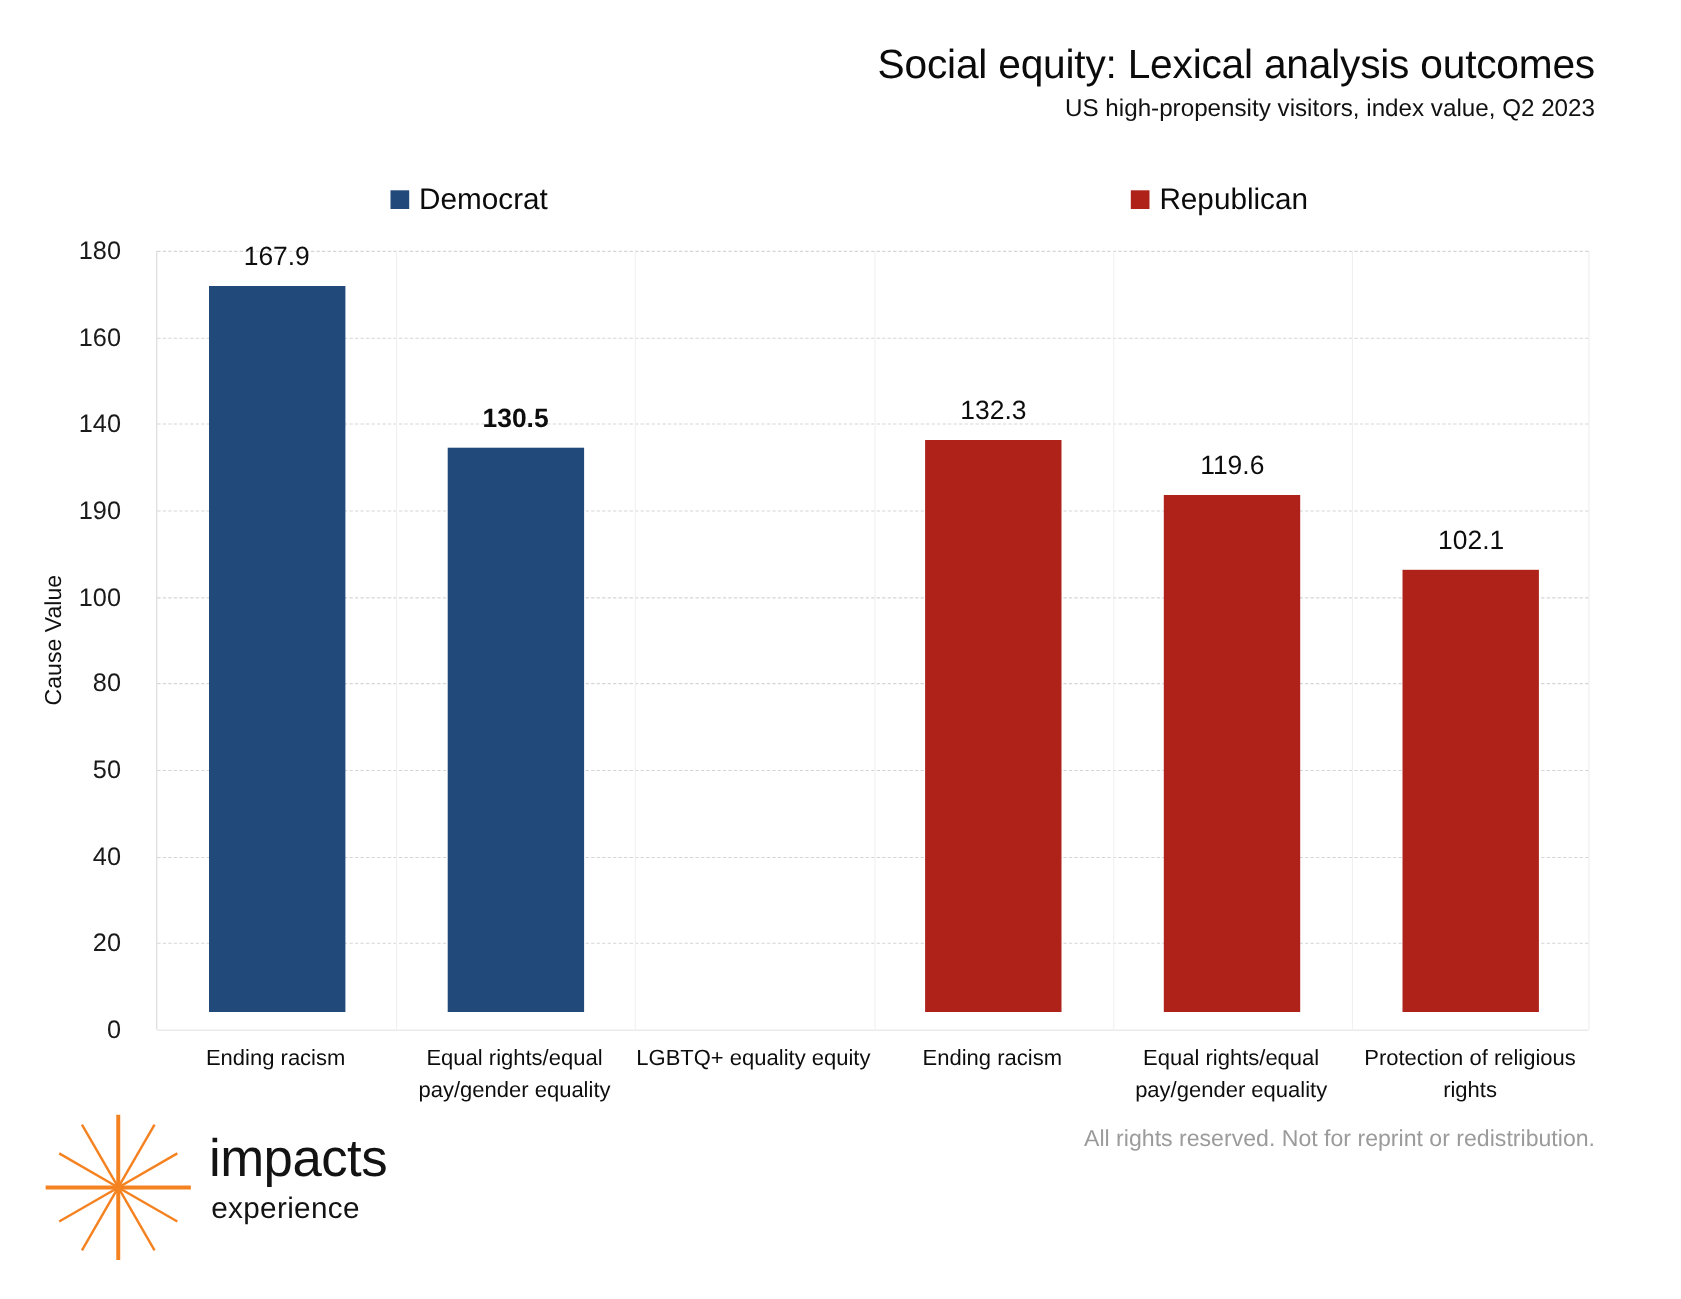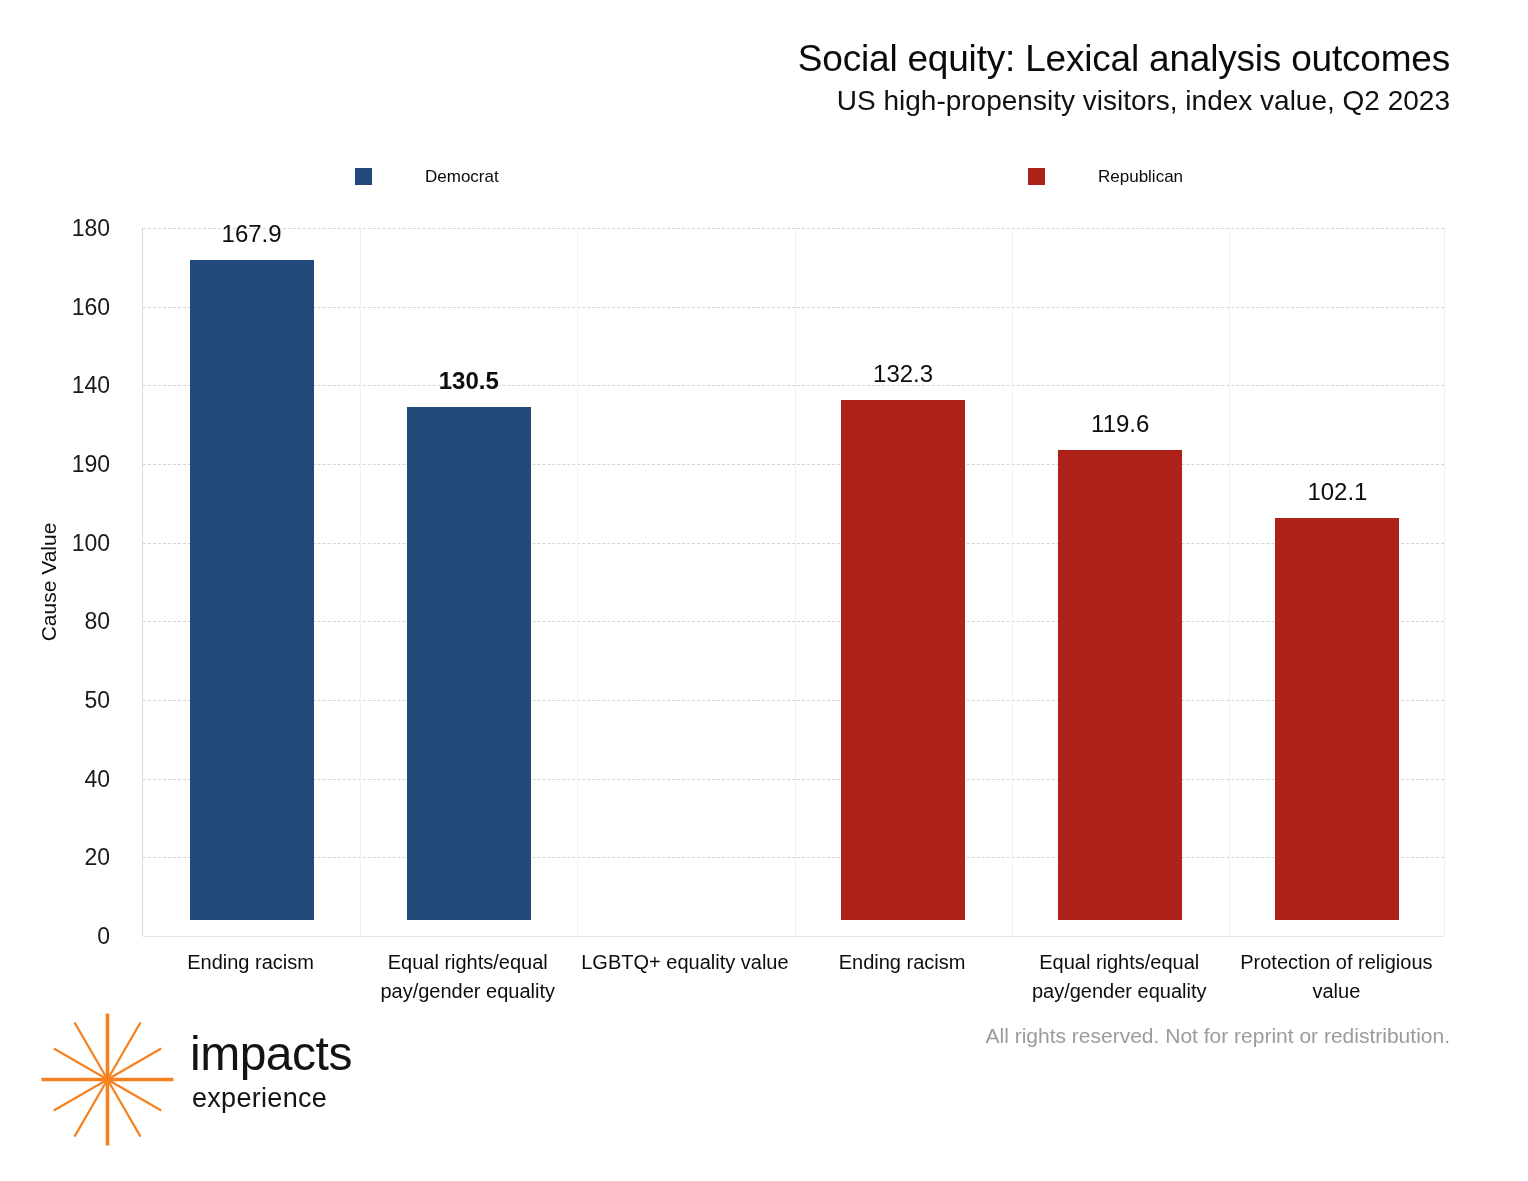--- a/index.html
+++ b/index.html
@@ -23,21 +23,21 @@
   }
   #chart-title {
     font-size: 37px;
     font-weight: 400;
     line-height: 1.12;
     letter-spacing: -0.2px;
     color: #0b0b0b;
     white-space: nowrap;
   }
   #chart-subtitle {
-    font-size: 28px;
+    font-size: 22px;
     font-weight: 400;
     margin-top: 6px;
     color: #111111;
     white-space: nowrap;
   }
 
   
   #legend {
     position: absolute;
     top: 168px; left: 0;
@@ -50,24 +50,23 @@
     align-items: center;
     gap: 9px;
     white-space: nowrap;
   }
   .legend-swatch {
     width: 17px; height: 17px;
     display: block;
     flex: 0 0 auto;
   }
   .legend-label {
-    font-size: 17px;
+    font-size: 27px;
     color: #0b0b0b;
     line-height: 1;
-    margin-left: 44px;
   }
 
   
   #plot-wrap {
     position: absolute;
     left: 142px; top: 228px;
     width: 1303px; height: 708px;
   }
   #plot-area {
     position: absolute; inset: 0;
@@ -272,32 +271,32 @@
 
 <div id="x-labels">
     <div class="x-label" style="left: 0px; width: 217.167px;">
       <div>Ending racism</div>
     </div>
     <div class="x-label" style="left: 217.167px; width: 217.167px;">
       <div>Equal rights/equal</div>
       <div>pay/gender equality</div>
     </div>
     <div class="x-label" style="left: 434.333px; width: 217.167px;">
-      <div>LGBTQ+ equality value</div>
+      <div>LGBTQ+ equality equity</div>
     </div>
     <div class="x-label" style="left: 651.5px; width: 217.167px;">
       <div>Ending racism</div>
     </div>
     <div class="x-label" style="left: 868.667px; width: 217.167px;">
       <div>Equal rights/equal</div>
       <div>pay/gender equality</div>
     </div>
     <div class="x-label" style="left: 1085.83px; width: 217.167px;">
       <div>Protection of religious</div>
-      <div>value</div>
+      <div>rights</div>
     </div>
   </div>
 
 <div id="logo">
   <svg id="logo-mark" viewBox="0 0 135 135" aria-hidden="true">
       <line x1="67.5" y1="67.5" x2="133.5" y2="67.5" stroke="#F58220" stroke-width="3.6"></line>
       <line x1="67.5" y1="67.5" x2="121.1935750346352" y2="36.5" stroke="#F58220" stroke-width="2.2"></line>
       <line x1="67.5" y1="67.5" x2="100.5" y2="10.342323350227055" stroke="#F58220" stroke-width="2.2"></line>
       <line x1="67.5" y1="67.5" x2="67.5" y2="1.5" stroke="#F58220" stroke-width="3.6"></line>
       <line x1="67.5" y1="67.5" x2="34.500000000000014" y2="10.342323350227048" stroke="#F58220" stroke-width="2.2"></line>

